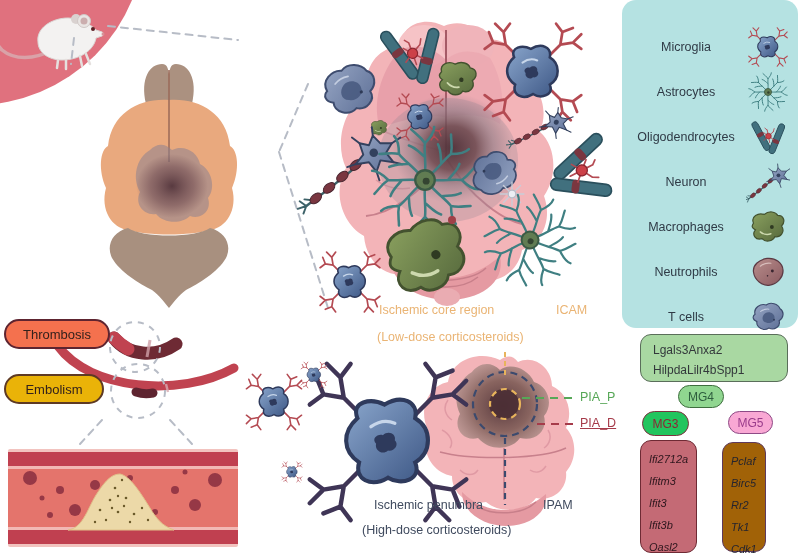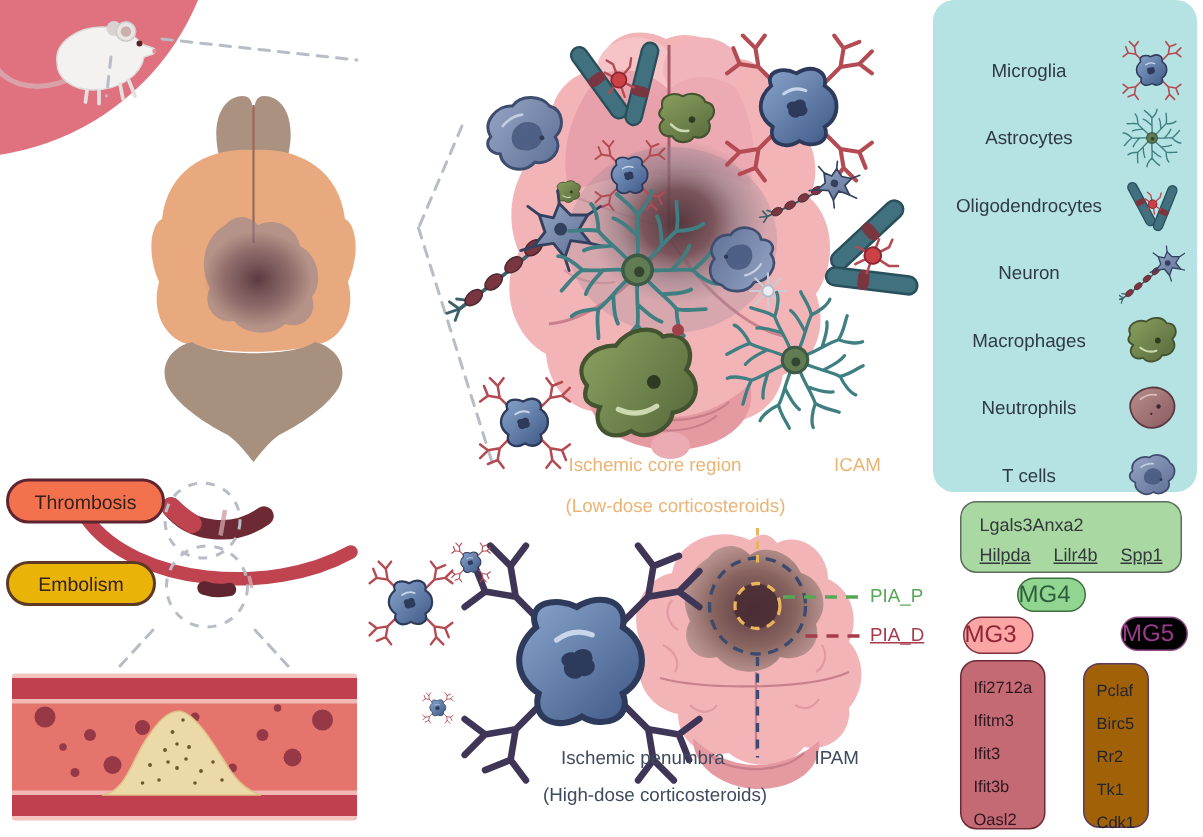--- a/index.html
+++ b/index.html
@@ -25,27 +25,27 @@
   .legend{left:622px;top:0;width:176px;height:328px;background:#b5e2e2;border-radius:14px;
           padding-top:24px;box-sizing:border-box;}
   .legend-row{display:flex;align-items:center;height:45px;padding:0 8px 0 4px;}
   .legend-row .txt{flex:1;text-align:center;font-size:12.5px;color:#2f3a46;}
   .legend-icon{width:44px;height:44px;flex:0 0 44px;}
 
   
   .mg4box{left:640px;top:334px;width:148px;height:48px;background:#a9d8a2;border:1.5px solid #5a6e5a;
           border-radius:11px;box-sizing:border-box;padding:5px 10px 0 12px;font-size:12px;color:#33383b;}
   .mg4box .r1{display:flex;height:20px;align-items:center;}
-  .mg4box .r2{display:flex;justify-content:space-between;height:20px;align-items:center;padding-right:2px;text-decoration:underline;}
-  .mpill{display:flex;align-items:center;border-radius:13px;font-size:16px;box-sizing:border-box;}
+  .mg4box .r2{display:flex;justify-content:flex-start;height:20px;align-items:center;padding-right:2px;}
+  .mpill{display:flex;align-items:center;justify-content:center;border-radius:13px;font-size:12px;box-sizing:border-box;}
   .mpill-mg4{left:678px;top:385px;width:46px;height:23px;background:#90d690;border:1.5px solid #3e6e3e;color:#2e5e3e;}
-  .mpill-mg3{left:642px;top:411px;width:47px;height:25px;background:#fca5a5;border:1.5px solid #7e3240;color:#8e2535;}
-  .mpill-mg5{left:747px;top:411px;width:45px;height:23px;background:#000000;border:1.5px solid #8e4a86;color:#9a3b8b;}
+  .mpill-mg3{left:642px;top:411px;width:47px;height:25px;background:#22c55e;border:1.5px solid #7e3240;color:#8e2535;}
+  .mpill-mg5{left:728px;top:411px;width:45px;height:23px;background:#f9a8d4;border:1.5px solid #8e4a86;color:#9a3b8b;}
   .genebox{box-sizing:border-box;border-radius:11px;font-size:11px;padding:7px 0 0 8px;}
-  .genebox div{height:22px;line-height:22px;white-space:nowrap;}
+  .genebox div{height:22px;line-height:22px;white-space:nowrap;font-style:italic;}
   .genebox-mg3{left:640px;top:440px;width:57px;height:113px;background:#c46a75;border:1.5px solid #6e2a34;color:#2e161d;}
   .genebox-mg5{left:722px;top:442px;width:44px;height:110px;background:#a16207;border:1.5px solid #5e3a5e;color:#24242f;}
 </style>
 </head>
 <body>
 
 <div class="canvas">
 
   <svg class="scene" viewBox="0 0 802 558">
     <defs>

